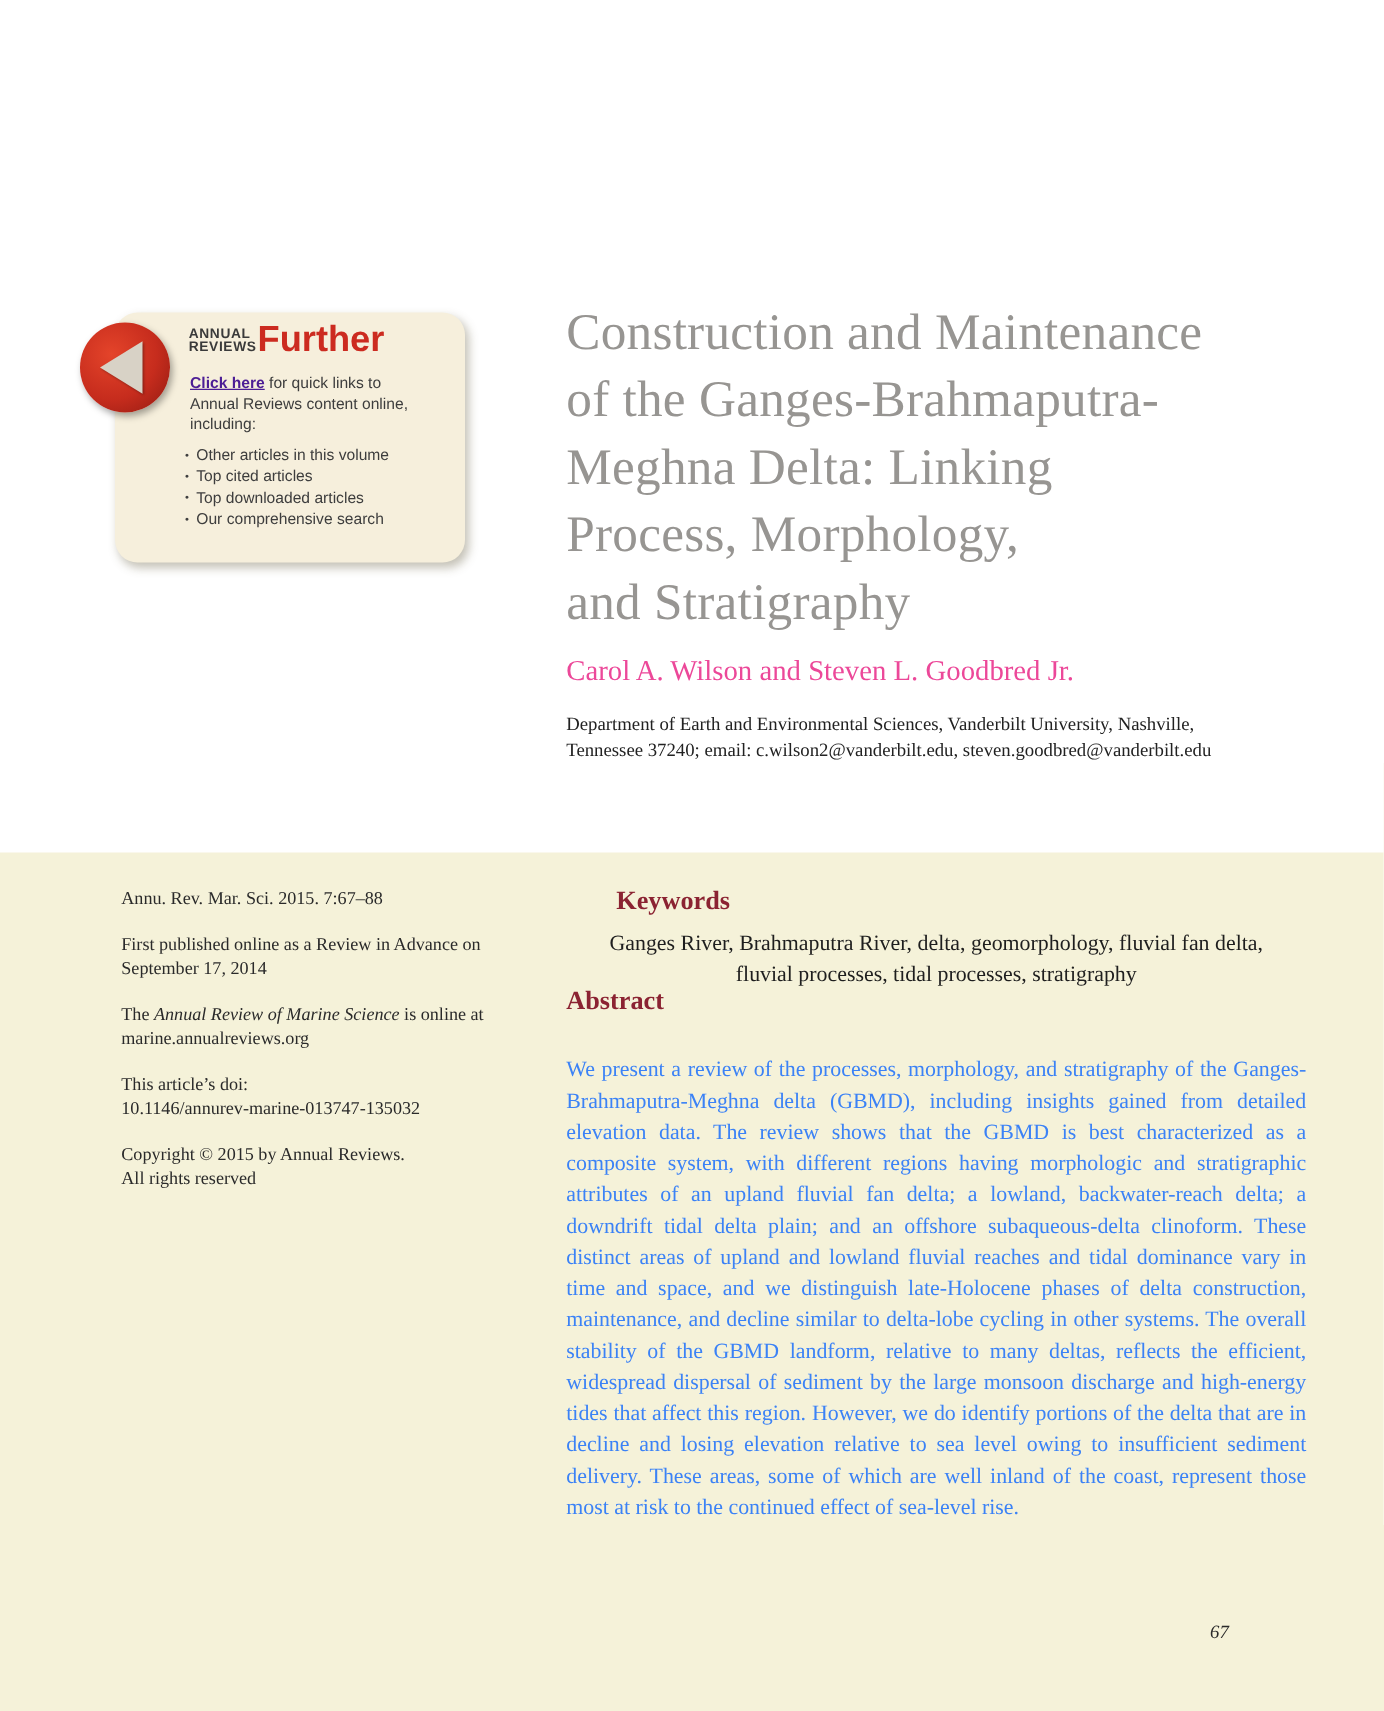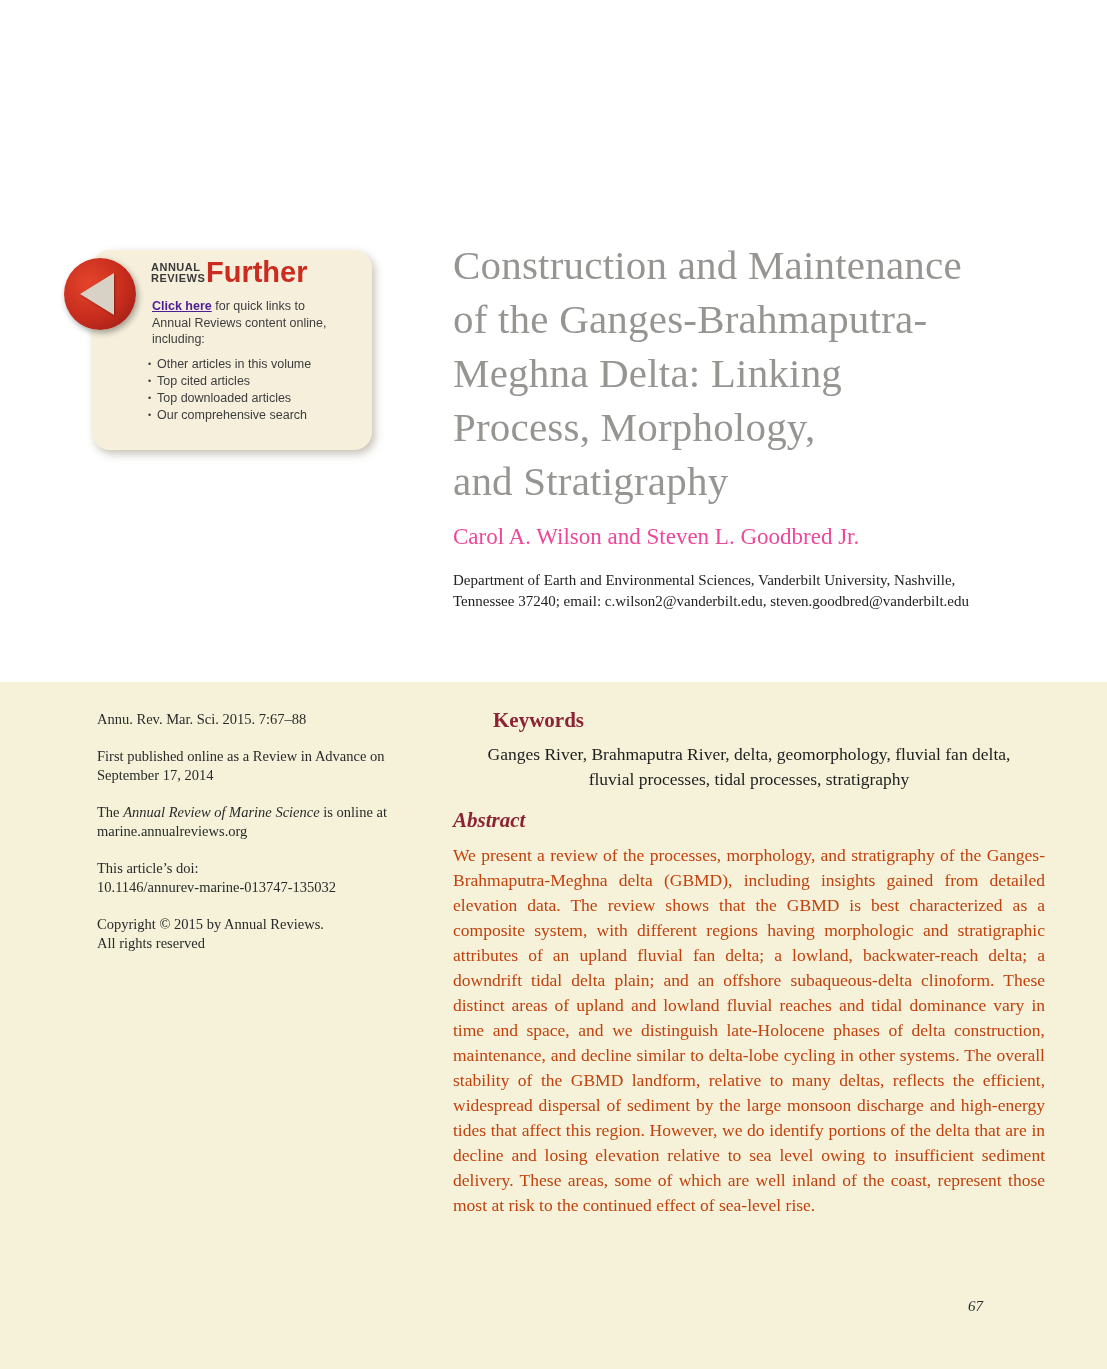--- a/index.html
+++ b/index.html
@@ -83,24 +83,24 @@
   .sidebar .italic{font-style:italic;}
   .section-heading{
     font-size:21px;font-weight:bold;color:#8b2332;
   }
   .keywords-heading{left:453px;top:708px;margin-left:40px;}
   .keywords-text{
     left:453px;top:742px;width:592px;
     font-size:17.5px;line-height:25px;color:#1e1e1e;
     text-align:center;
   }
-  .abstract-heading{left:453px;top:808px;font-style:italic;}
+  .abstract-heading{left:453px;top:788px;}
   .abstract-text{
     left:453px;top:843px;width:592px;
-    font-size:17.5px;line-height:25px;color:#c2410c;
+    font-size:17.5px;line-height:25px;color:#3b82f6;
     text-align:justify;
     hyphens:auto;-webkit-hyphens:auto;
   }
 
   .page-number{
     left:968px;top:1298px;
     font-size:15px;font-style:italic;color:#2a2a2a;
   }
 </style>
 </head>

